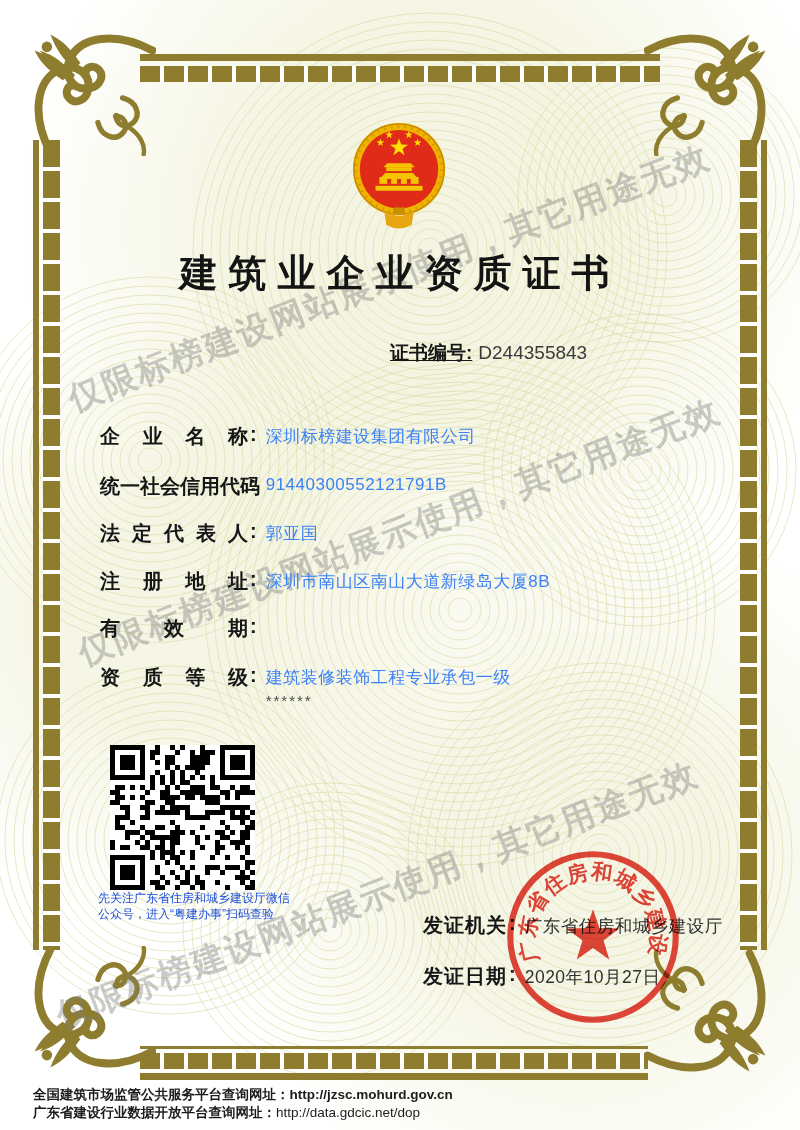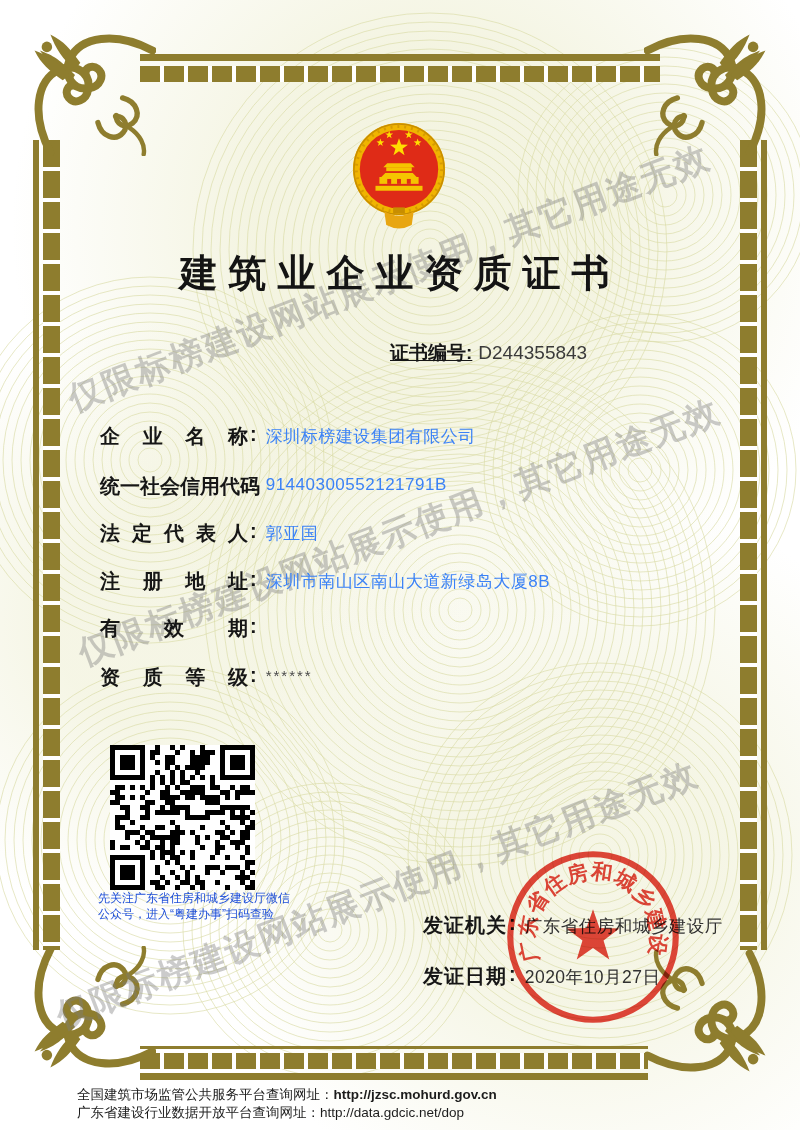--- a/index.html
+++ b/index.html
@@ -53,21 +53,21 @@
   .qr-caption{position:absolute;left:98px;top:890px;width:196px;z-index:4;
               font-size:12px;line-height:16px;color:#1d4ed8;}
   .issue-row{position:absolute;left:423px;z-index:4;display:flex;align-items:flex-start;}
   .ilabel{font-size:20px;font-weight:bold;color:#161616;letter-spacing:1px;}
   .ivalue{font-size:17.5px;color:#303030;padding-top:2px;letter-spacing:.5px;}
   .stamp{position:absolute;left:505px;top:849px;width:176px;height:176px;z-index:5;
          mix-blend-mode:multiply;opacity:.92;}
   
   .footer{position:absolute;left:33px;top:1086px;z-index:4;}
   .footer-line{font-size:13.5px;line-height:18px;color:#1c1c1c;}
-  .f-label{font-weight:normal;margin-left:44px;}
+  .f-label{font-weight:bold;}
   .f-url{font-weight:bold;text-align:right;}
   .footer-line:nth-child(2) .f-url{font-weight:400;margin-top:32px;}
 </style>
 </head>
 <body>
 
 <div class="page">
 
   <div class="tint"></div>
   <svg id="guilloche" width="800" height="1130" viewBox="0 0 800 1130">
@@ -381,20 +381,21 @@
   </div>
   <div class="row" style="top:664px;">
     <span class="flabel">
         <span>资</span>
         <span>质</span>
         <span>等</span>
         <span>级</span>
       </span>
     <span class="colon">:</span>
     <span>
+      <div class="fvalue">建筑装修装饰工程专业承包一级</div>
       <div class="fnote">******</div>
     </span>
   </div>
 
   <svg class="qr" id="qr" width="145" height="145" viewBox="0 0 145 145">
     <rect width="145" height="145" fill="#fff"></rect>
   <rect x="45" y="0" width="5" height="5" fill="#000"></rect>
       <rect x="60" y="0" width="5" height="5" fill="#000"></rect>
       <rect x="70" y="0" width="5" height="5" fill="#000"></rect>
       <rect x="90" y="0" width="5" height="5" fill="#000"></rect>

